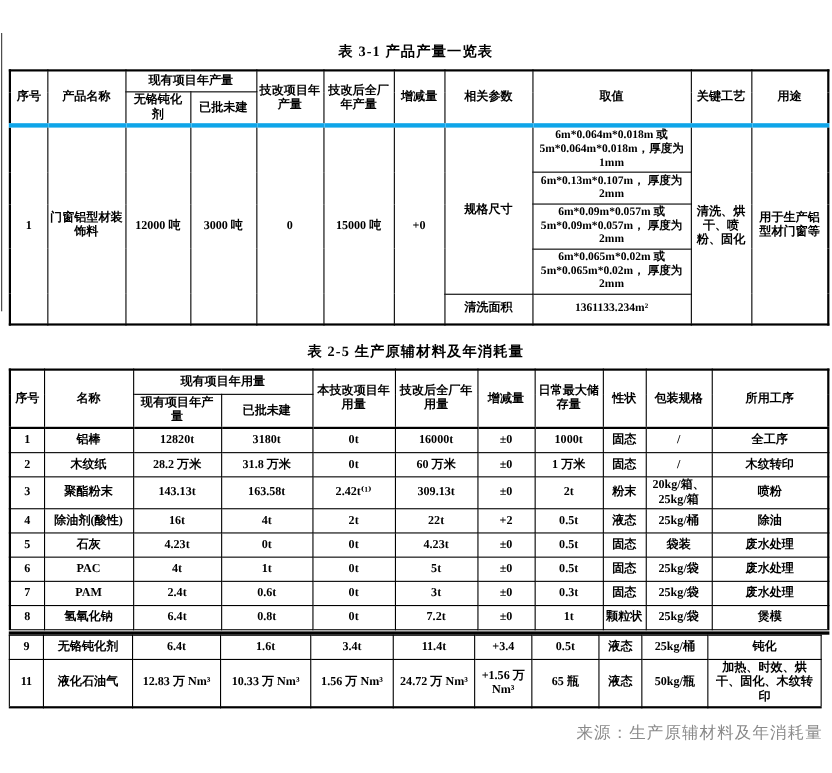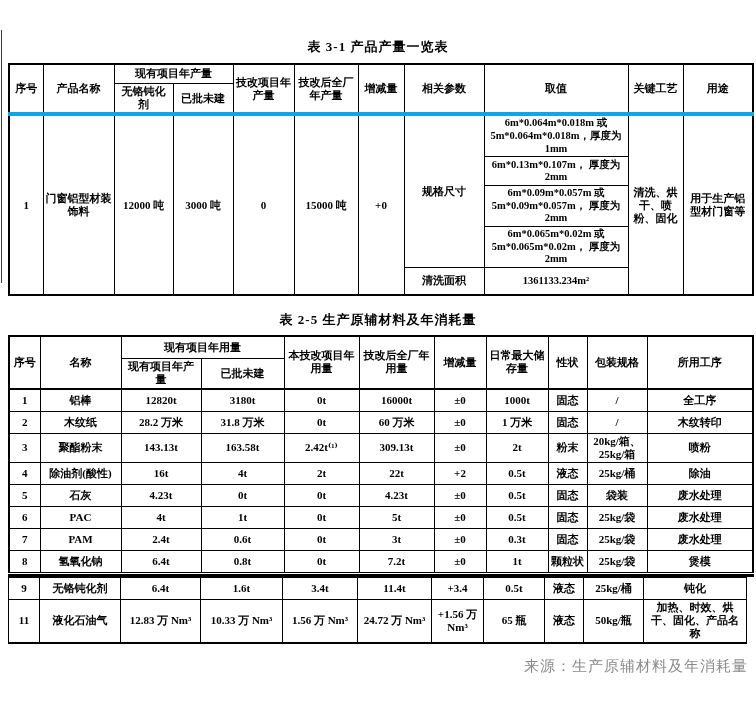--- a/index.html
+++ b/index.html
@@ -296,21 +296,21 @@
     <td>11</td>
     <td>液化石油气</td>
     <td>12.83 万 Nm³</td>
     <td>10.33 万 Nm³</td>
     <td>1.56 万 Nm³</td>
     <td>24.72 万 Nm³</td>
     <td>+1.56 万 Nm³</td>
     <td>65 瓶</td>
     <td>液态</td>
     <td>50kg/瓶</td>
-    <td>加热、时效、烘干、固化、产品名称</td>
+    <td>加热、时效、烘干、固化、木纹转印</td>
   </tr>
 
 </tbody>
   </table>
 
   <div class="source">来源：生产原辅材料及年消耗量</div>
 
 </div>
 
 </body></html>

